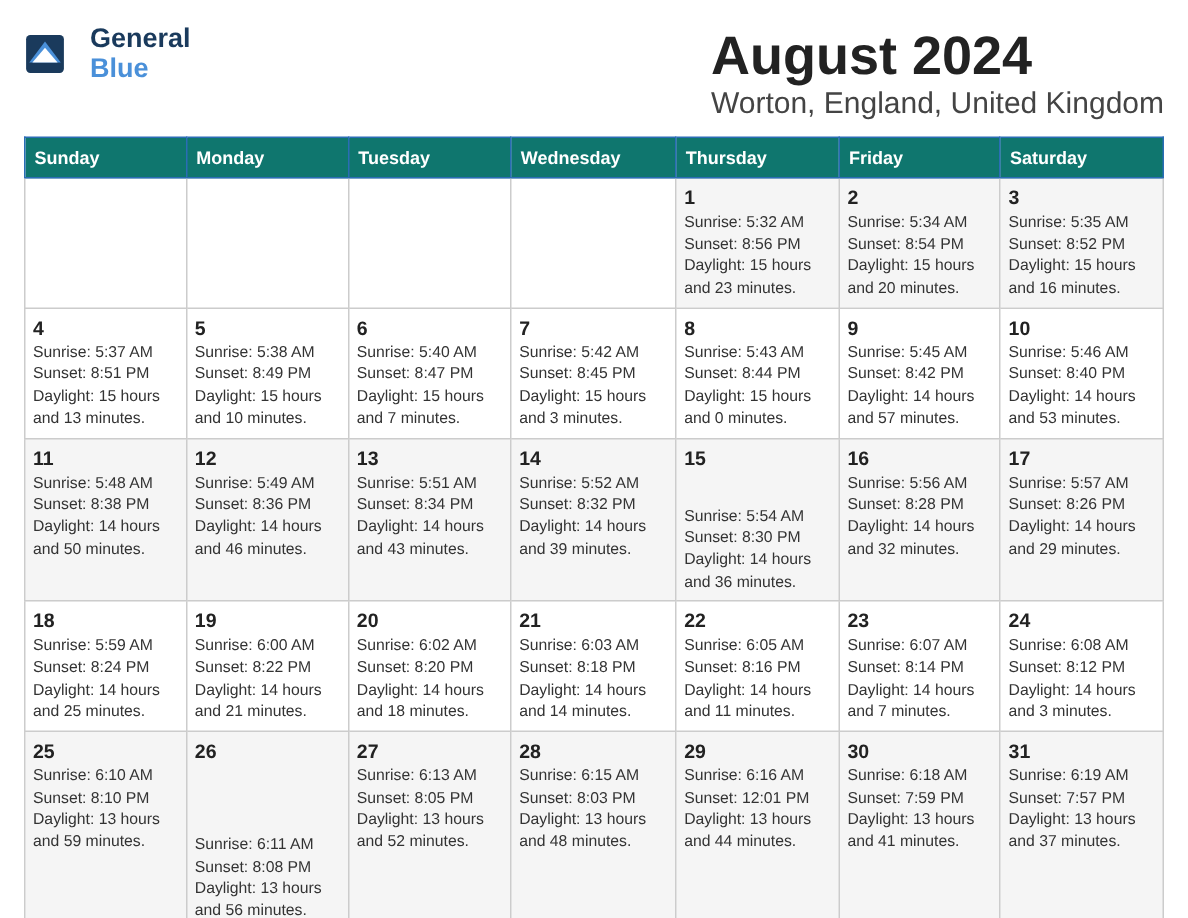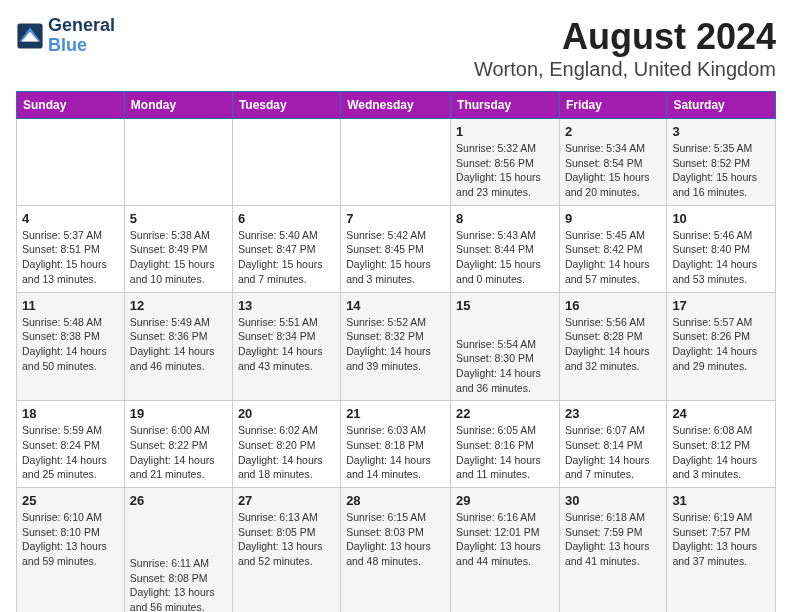--- a/index.html
+++ b/index.html
@@ -12,54 +12,54 @@
     }
     .header-area {
       display: flex;
       justify-content: space-between;
       align-items: flex-start;
       margin-bottom: 10px;
     }
     .logo {
       display: flex;
       align-items: center;
-      gap: 4px;
+      gap: 16px;
     }
     .logo-text {
       font-size: 18px;
       font-weight: bold;
       color: #1a3a5c;
       line-height: 1.1;
     }
     .logo-text span {
       color: #4a90d9;
     }
     .logo-icon {
       width: 28px;
       height: 28px;
     }
     .title-area {
-      text-align: right;
+      text-align: left;
     }
     .calendar-title {
       font-size: 36px;
       font-weight: bold;
       color: #222;
     }
     .calendar-subtitle {
       font-size: 20px;
       color: #444;
     }
     table {
       width: 100%;
       border-collapse: collapse;
       font-size: 11px;
     }
     thead tr th {
-      background-color: #a21caf;
+      background-color: #0f766e;
       color: #fff;
       text-align: left;
       padding: 6px 6px;
       font-size: 12px;
       font-weight: bold;
       border: 1px solid #2a6db5;
     }
     tbody tr td {
       border: 1px solid #ccc;
       vertical-align: top;

